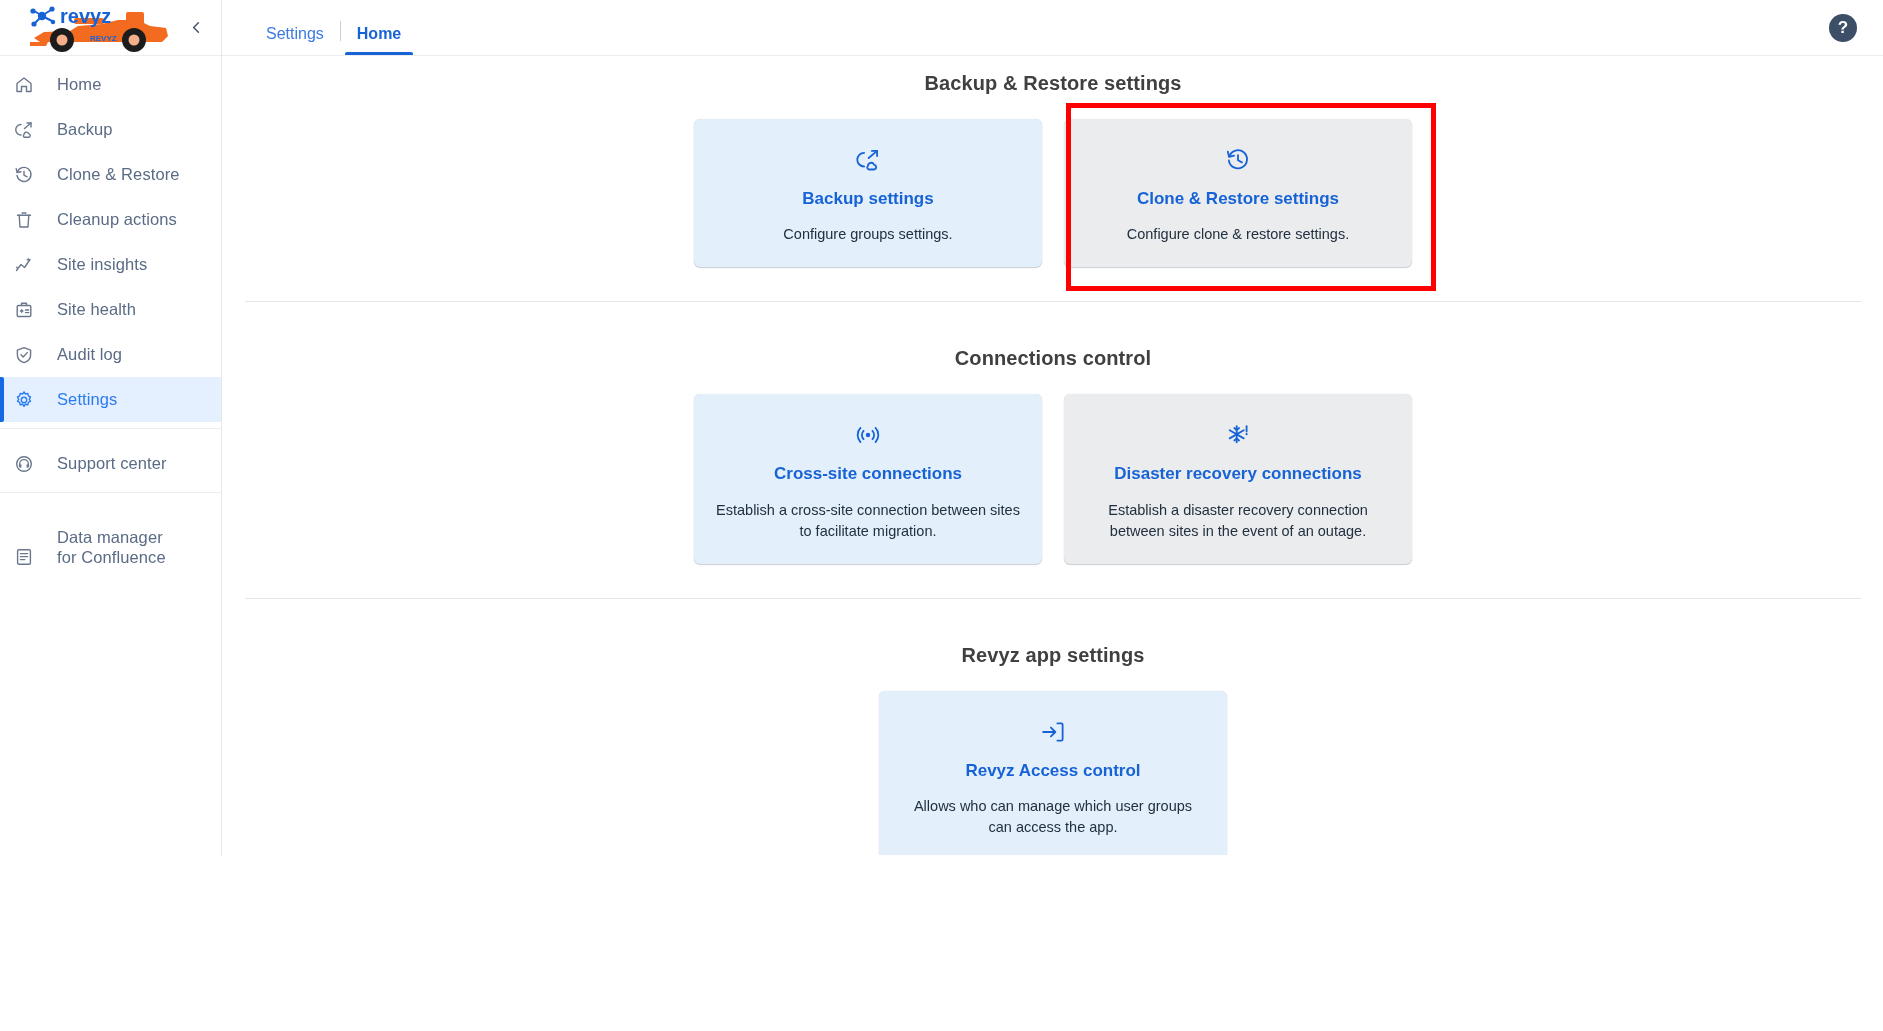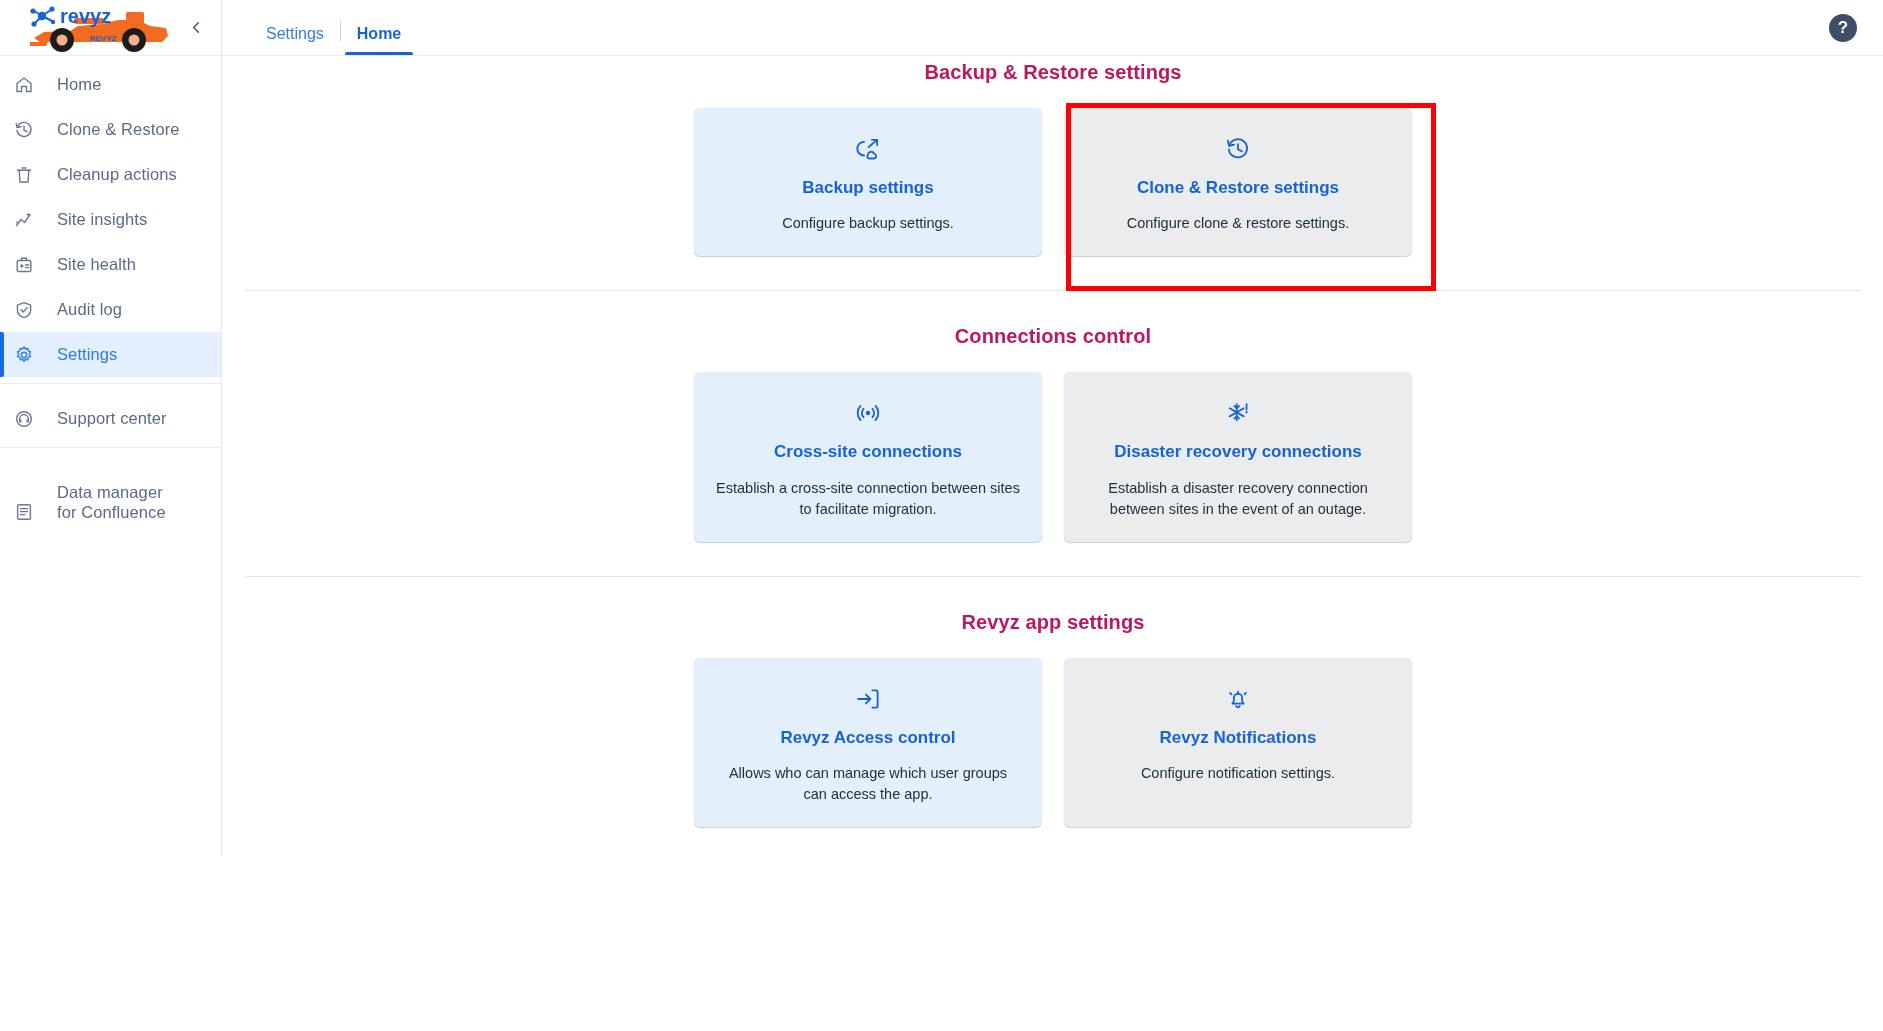--- a/index.html
+++ b/index.html
@@ -156,24 +156,25 @@
     height: 798px;
     overflow: hidden;
     background: #ffffff;
   }
 
   .section { position: relative; }
   .section-title {
     text-align: center;
     font-size: 20px;
     font-weight: bold;
-    color: #be185d;
+    color: #404040;
     padding-top: 4px;
     padding-bottom: 24px;
     letter-spacing: .1px;
+    margin-top: 11px;
   }
   .section-title.spaced { padding-top: 34px; }
 
   .card-row {
     display: flex;
     justify-content: center;
     gap: 22px;
   }
 
   .card {
@@ -280,20 +281,31 @@
 
       <div class="nav-item">
         <span class="nav-icon">
           <svg width="20" height="20" viewBox="0 0 20 20" fill="none" stroke="currentColor" stroke-width="1.4" stroke-linecap="round" stroke-linejoin="round">
             <path d="M3 8.5 L10 3 L17 8.5 V16.5 H12.5 V11.5 H7.5 V16.5 H3 Z"></path>
           </svg>
         </span>
         <span class="nav-label">Home</span>
       </div>
 
+      <div class="nav-item">
+        <span class="nav-icon">
+          <svg width="20" height="20" viewBox="0 0 20 20" fill="none" stroke="currentColor" stroke-width="1.4" stroke-linecap="round" stroke-linejoin="round">
+            <path d="M7 4.5 A5 5 0 1 0 7 15"></path>
+            <path d="M13 3 h4 v4"></path>
+            <path d="M10.5 8.5 L17 3"></path>
+            <path d="M10 14.5 a2.4 2.4 0 0 1 4.6-.9 a1.9 1.9 0 0 1 .3 3.7 H10.6 a1.6 1.6 0 0 1 -.6 -2.8 Z"></path>
+          </svg>
+        </span>
+        <span class="nav-label">Backup</span>
+      </div>
 
       <div class="nav-item">
         <span class="nav-icon">
           <svg width="20" height="20" viewBox="0 0 20 20" fill="none" stroke="currentColor" stroke-width="1.4" stroke-linecap="round" stroke-linejoin="round">
             <path d="M3.3 7.2 A7 7 0 1 1 3 10.4"></path>
             <polyline points="2.2,3.6 3.1,7.5 7,6.7"></polyline>
             <polyline points="10,6.2 10,10.2 13,11.8"></polyline>
           </svg>
         </span>
         <span class="nav-label">Clone &amp; Restore</span>
@@ -404,21 +416,21 @@
         <div class="card blue">
           <div class="card-icon">
             <svg width="26" height="26" viewBox="0 0 20 20" fill="none" stroke="currentColor" stroke-width="1.4" stroke-linecap="round" stroke-linejoin="round">
               <path d="M7 4.5 A5 5 0 1 0 7 15"></path>
               <path d="M13 3 h4 v4"></path>
               <path d="M10.5 8.5 L17 3"></path>
               <path d="M10 14.5 a2.4 2.4 0 0 1 4.6-.9 a1.9 1.9 0 0 1 .3 3.7 H10.6 a1.6 1.6 0 0 1 -.6 -2.8 Z"></path>
             </svg>
           </div>
           <div class="card-title">Backup settings</div>
-          <div class="card-desc">Configure backup settings.</div>
+          <div class="card-desc">Configure groups settings.</div>
         </div>
 
         <div class="card grey">
           <div class="card-icon">
             <svg width="26" height="26" viewBox="0 0 20 20" fill="none" stroke="currentColor" stroke-width="1.4" stroke-linecap="round" stroke-linejoin="round">
               <path d="M3.3 7.2 A7 7 0 1 1 3 10.4"></path>
               <polyline points="2.2,3.6 3.1,7.5 7,6.7"></polyline>
               <polyline points="10,6.2 10,10.2 13,11.8"></polyline>
             </svg>
           </div>
@@ -475,33 +487,20 @@
             <svg width="26" height="26" viewBox="0 0 20 20" fill="none" stroke="currentColor" stroke-width="1.4" stroke-linecap="round" stroke-linejoin="round">
               <path d="M2.4 10 H11.4"></path>
               <polyline points="8.4,6.6 11.8,10 8.4,13.4"></polyline>
               <path d="M13.4 3.4 H16.4 a1 1 0 0 1 1 1 V15.6 a1 1 0 0 1 -1 1 H13.4"></path>
             </svg>
           </div>
           <div class="card-title">Revyz Access control</div>
           <div class="card-desc">Allows who can manage which user groups can access the app.</div>
         </div>
 
-        <div class="card grey tall">
-          <div class="card-icon">
-            <svg width="26" height="26" viewBox="0 0 20 20" fill="none" stroke="currentColor" stroke-width="1.4" stroke-linecap="round" stroke-linejoin="round">
-              <path d="M5.6 13.6 h8.8 l-1.2 -1.7 V9.2 a3.2 3.2 0 0 0 -6.4 0 v2.7 Z"></path>
-              <path d="M8.6 15.4 a1.5 1.5 0 0 0 2.8 0"></path>
-              <path d="M10 5.9 V4.4"></path>
-              <path d="M3.9 5.3 L5 6.4"></path>
-              <path d="M16.1 5.3 L15 6.4"></path>
-            </svg>
-          </div>
-          <div class="card-title">Revyz Notifications</div>
-          <div class="card-desc">Configure notification settings.</div>
-        </div>
 
       </div>
     </div>
 
   </div>
 
   <div id="highlight-box"></div>
 
 </div>
 

